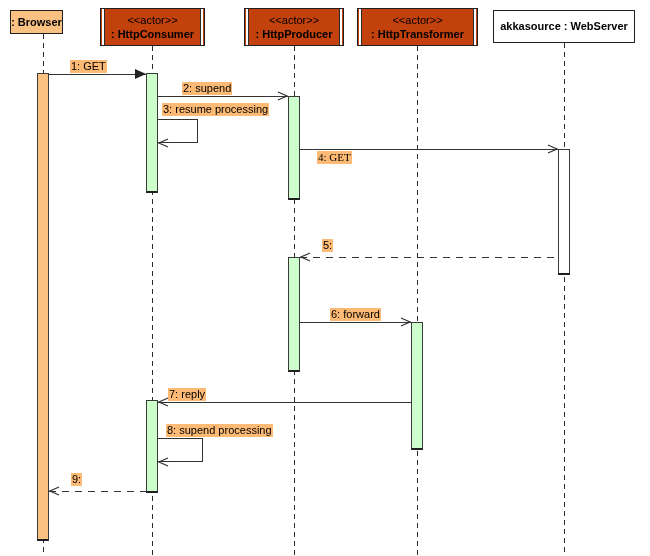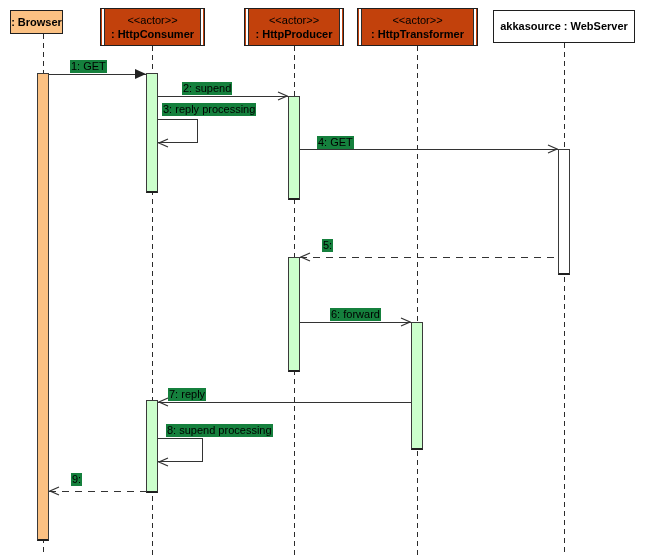--- a/index.html
+++ b/index.html
@@ -71,21 +71,21 @@
     position: absolute;
     box-sizing: border-box;
     border-top: 1px solid #333;
     border-right: 1px solid #333;
     border-bottom: 1px solid #333;
   }
   .msg-label {
     position: absolute;
     white-space: nowrap;
     line-height: 13px;
-    background: #15803d;
+    background: #fdba74;
     padding: 0 1px;
   }
   .arrow { position: absolute; }
   .arrow-filled-right {
     width: 0; height: 0;
     border-top: 5px solid transparent;
     border-bottom: 5px solid transparent;
     border-left: 11px solid #222;
   }
 </style>
@@ -138,27 +138,27 @@
   <div class="msg-line" style="left:158px; top:96px; width:130px;"></div>
   <svg class="arrow" style="left:276px; top:91px;" width="12" height="10">
       <polyline points="2,1 11,5 2,9" fill="none" stroke="#333" stroke-width="1.2"></polyline>
     </svg>
   <div class="msg-label" style="left:182px; top:82px;">2: supend</div>
 
   <div class="self-loop" style="left:158px; top:119px; width:40px; height:24px;"></div>
   <svg class="arrow" style="left:158px; top:138px;" width="12" height="10">
       <polyline points="10,1 1,5 10,9" fill="none" stroke="#333" stroke-width="1.2"></polyline>
     </svg>
-  <div class="msg-label" style="left:162px; top:103px;">3: reply processing</div>
+  <div class="msg-label" style="left:162px; top:103px;">3: resume processing</div>
 
   <div class="msg-line" style="left:300px; top:149px; width:258px;"></div>
   <svg class="arrow" style="left:546px; top:144px;" width="12" height="10">
       <polyline points="2,1 11,5 2,9" fill="none" stroke="#333" stroke-width="1.2"></polyline>
     </svg>
-  <div class="msg-label" style="left:317px; top:136px;">4: GET</div>
+  <div class="msg-label" style="left:317px; top:151px;font-family:Liberation Serif, serif;">4: GET</div>
 
   <div class="msg-line-dashed" style="left:300px; top:257px; width:258px;"></div>
   <svg class="arrow" style="left:300px; top:252px;" width="12" height="10">
       <polyline points="10,1 1,5 10,9" fill="none" stroke="#333" stroke-width="1.2"></polyline>
     </svg>
   <div class="msg-label" style="left:322px; top:239px;">5:</div>
 
   <div class="msg-line" style="left:300px; top:322px; width:111px;"></div>
   <svg class="arrow" style="left:399px; top:317px;" width="12" height="10">
       <polyline points="2,1 11,5 2,9" fill="none" stroke="#333" stroke-width="1.2"></polyline>

